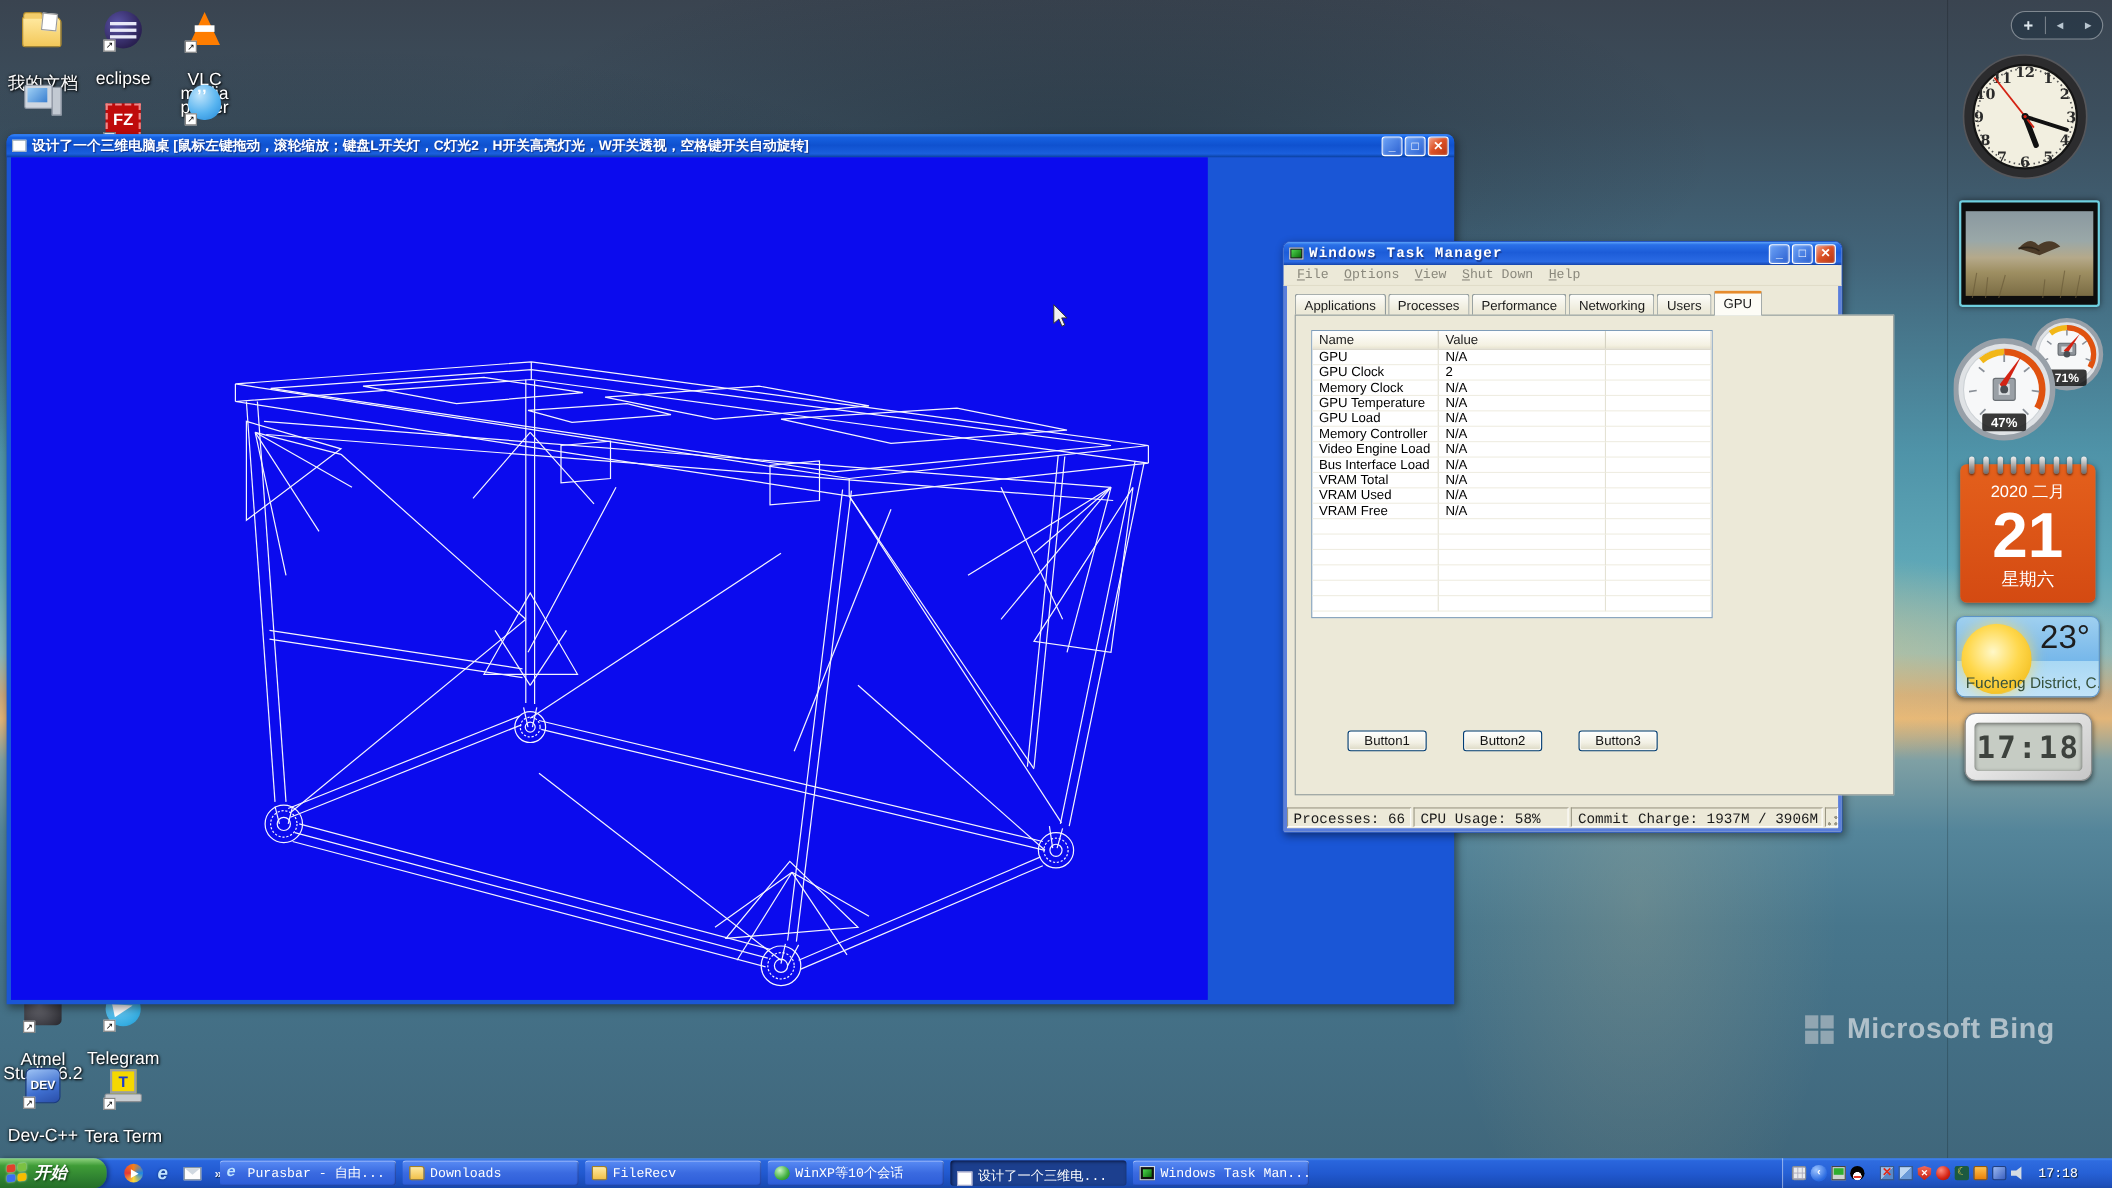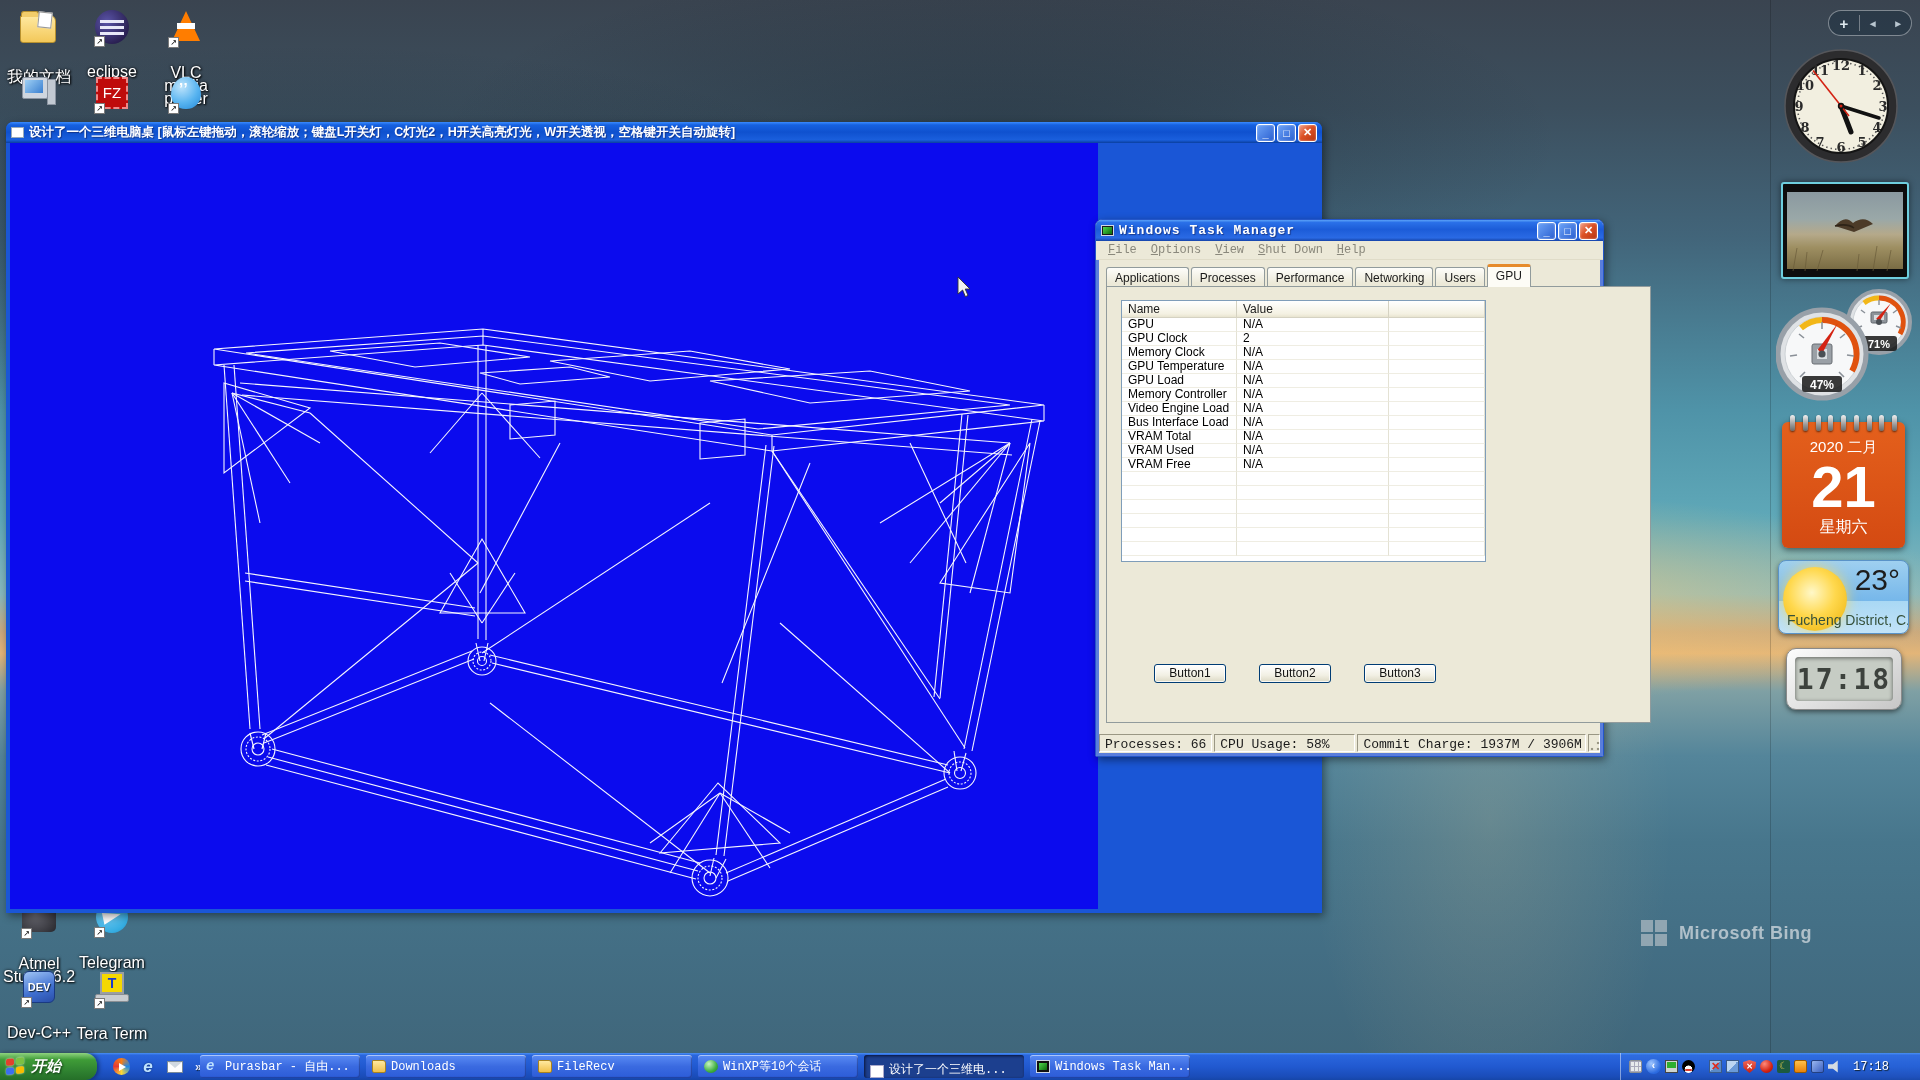--- a/index.html
+++ b/index.html
@@ -12,39 +12,39 @@
       radial-gradient(ellipse 800px 260px at 1000px 140px, rgba(14,24,34,.32), transparent 70%),
       radial-gradient(ellipse 500px 200px at 1150px 420px, rgba(120,200,220,.18), transparent 70%),
       linear-gradient(180deg,#3a4450 0%,#3c4f5e 10%,#42657a 22%,#4f93a8 38%,#5fa8b8 48%,#87b8bd 55%,#c9a97e 58.5%,#e3b578 60.5%,#7fa0a4 64%,#54859a 70%,#47768c 78%,#436e84 88%,#3f6579 100%);
   }
   .seam { position:absolute; left:1770px; top:0; width:1px; height:1053px; background:rgba(0,0,0,.18); }
 
   
   .bingmark { position:absolute; left:1641px; top:920px; display:flex; align-items:center; gap:12px; opacity:.85; }
   .mslogo { display:grid; grid-template-columns:12px 12px; grid-template-rows:12px 12px; gap:2px; }
   .mslogo div { background:#9fb0ba; }
-  .bingtext { font-size:18px; font-weight:600; color:#c3cfd6; letter-spacing:.5px; }
+  .bingtext { font-size:26px; font-weight:600; color:#c3cfd6; letter-spacing:.5px; }
 
   
   .dicon { position:absolute; width:78px; text-align:center; cursor:default; }
   .dicon .img { width:38px; height:38px; margin:0 auto; position:relative; }
   .dicon .lbl { margin-top:17px; font-size:16px; line-height:13px; color:#fff; text-shadow:1px 1px 2px #000,0 0 3px rgba(0,0,0,.9); }
   .sc { position:absolute; left:1px; bottom:1px; width:11px; height:11px; background:#fff; border:1px solid #7a7a7a; font-size:8px; line-height:9px; color:#000; text-align:center; }
   .ic-folder { width:36px; height:28px; margin-top:7px; background:linear-gradient(180deg,#ffe9a0,#f3c85a); border:1px solid #b8912f; border-radius:2px 6px 3px 3px; position:relative; }
   .ic-folder:before { content:""; position:absolute; top:-5px; left:0; width:16px; height:5px; background:#f3cd6a; border:1px solid #b8912f; border-bottom:none; border-radius:3px 3px 0 0; }
   .ic-paper { position:absolute; top:-4px; right:3px; width:14px; height:16px; background:#fff; border:1px solid #999; transform:rotate(6deg); }
   .ic-eclipse { width:34px; height:34px; margin:2px auto; border-radius:50%; background:radial-gradient(circle at 35% 35%,#5a54a8,#2c2255 70%,#1a1440); position:relative; overflow:hidden; }
   .ic-eclipse:before { content:""; position:absolute; left:5px; top:10px; width:24px; height:3px; background:#e8e8f8; box-shadow:0 6px 0 #e8e8f8,0 12px 0 #e8e8f8; }
   .ic-vlc { width:0; height:0; margin:3px auto 0; border-left:14px solid transparent; border-right:14px solid transparent; border-bottom:30px solid #ff7d00; position:relative; }
   .ic-vlc:after { content:""; position:absolute; left:-9px; top:12px; width:18px; height:6px; background:#fff; }
   .ic-pc { width:34px; height:30px; margin:3px auto; position:relative; }
   .ic-pc .mon { position:absolute; left:0; top:0; width:26px; height:22px; background:#cfd6df; border:1px solid #8a93a0; border-radius:2px; }
   .ic-pc .scr { position:absolute; left:3px; top:3px; width:18px; height:13px; background:linear-gradient(135deg,#9fd0f5,#3a7fd0); }
   .ic-pc .twr { position:absolute; right:0; top:2px; width:9px; height:26px; background:#c2c9d2; border:1px solid #8a93a0; }
-  .ic-fz { width:32px; height:32px; margin:3px auto; background:#bf0b0b; border:2px dashed #e88; color:#fff; font-weight:normal; font-size:15px; line-height:28px; }
+  .ic-fz { width:32px; height:32px; margin:20px auto; background:#bf0b0b; border:2px dashed #e88; color:#fff; font-weight:bold; font-size:15px; line-height:28px; }
   .ic-ww { width:30px; height:32px; margin:3px auto; background:radial-gradient(circle at 35% 30%,#bfe4fb,#58b4f0 55%,#2388d8); border-radius:50% 50% 48% 48%/55% 55% 45% 45%; position:relative; }
   .ic-ww:before { content:"\2019\2019"; position:absolute; left:8px; top:2px; color:#fff; font-size:15px; font-weight:bold; letter-spacing:1px; }
   .ic-atmel { width:34px; height:30px; margin:4px auto; background:radial-gradient(circle at 40% 40%,#6a6a72,#26262c); border-radius:5px; }
   .ic-tg { width:32px; height:32px; margin:3px auto; border-radius:50%; background:radial-gradient(circle at 35% 30%,#7fd0f5,#37aee2 70%,#1f8fc8); position:relative; }
   .ic-tg:before { content:""; position:absolute; left:7px; top:10px; width:0; height:0; border-left:18px solid #fff; border-top:5px solid transparent; border-bottom:7px solid transparent; transform:rotate(-12deg); }
   .ic-dev { width:32px; height:32px; margin:3px auto; border-radius:6px; background:linear-gradient(160deg,#9fc4f5,#3f6fd0 60%,#2a4ea8); border:1px solid #1a3a80; color:#fff; font-weight:bold; font-size:11px; line-height:30px; text-shadow:1px 1px 1px #123; }
   .ic-tt { width:34px; height:30px; margin:4px auto; position:relative; }
   .ic-tt .base { position:absolute; bottom:0; left:0; width:34px; height:8px; background:#c8ccd0; border:1px solid #8a8f94; border-radius:2px; }
   .ic-tt .scr2 { position:absolute; left:5px; top:0; width:24px; height:22px; background:#f5d800; border:2px solid #9a9ea2; color:#1a3acc; font-weight:bold; font-size:14px; line-height:18px; text-align:center; }
 
@@ -78,21 +78,21 @@
     background:linear-gradient(180deg,#3a8bff 0%,#1661e0 14%,#0f51cf 48%,#1a5fdd 85%,#0a3f9e 100%); }
   .vtitle .wicon { width:13px; height:11px; background:#fff; border:1px solid #9ab; margin-right:5px; flex:0 0 auto; }
   .vtitle .ttext { color:#fff; font-size:12.5px; font-weight:bold; white-space:nowrap; overflow:hidden; text-shadow:1px 1px 1px #12348a; flex:1; }
   .tbtns { display:flex; gap:2px; }
   .tbtn { width:19px; height:18px; border-radius:3px; border:1px solid #fff; color:#fff; font-size:11px; font-weight:bold; display:flex; align-items:center; justify-content:center; background:linear-gradient(135deg,#6da3f7,#2a5fd0); box-shadow:inset 0 0 2px rgba(255,255,255,.6); }
   .tbtn.close { background:linear-gradient(135deg,#f2a28a,#dd5226 45%,#b53310); }
   .vbody { margin:0 4px 4px 4px; width:1088px; height:766px; background:#0b0bee; position:relative; overflow:hidden; }
   .vbody svg { display:block; }
 
   
-  .tm { position:absolute; left:1095px; top:219px; width:509px; height:538px; background:#ece9d8; border:1px solid #2456c8; border-radius:7px 7px 2px 2px; box-shadow:0 0 0 3px #5a7edc inset, 2px 3px 8px rgba(0,0,0,.45); z-index:6; }
+  .tm { position:absolute; left:1166px; top:219px; width:509px; height:538px; background:#ece9d8; border:1px solid #2456c8; border-radius:7px 7px 2px 2px; box-shadow:0 0 0 3px #5a7edc inset, 2px 3px 8px rgba(0,0,0,.45); z-index:6; }
   .tm-title { height:21px; display:flex; align-items:center; padding:0 5px; border-radius:6px 6px 0 0;
     background:linear-gradient(180deg,#5aa1f8 0%,#2a70e8 12%,#1c5cd8 45%,#2a6ae4 85%,#1543a8 100%); }
   .tm-title .ticon { width:13px; height:11px; background:#1a1a1a; border:1px solid #cfd8e8; margin-right:5px; position:relative; }
   .tm-title .ticon:before { content:""; position:absolute; left:1px; top:1px; width:9px; height:7px; background:linear-gradient(135deg,#4fd84f,#0a6a0a); }
   .tm-title .ttext { flex:1; color:#fff; font-family:"Liberation Mono",monospace; font-weight:bold; font-size:13px; letter-spacing:1px; text-shadow:1px 1px 1px #1a3a8c; }
   .tm-menu { height:19px; display:flex; align-items:center; gap:2px; padding:0 6px; background:#ece9d8; border-bottom:1px solid #e0dcc8; }
   .tm-menu .mi { font-family:"Liberation Mono",monospace; font-size:12px; color:#8a887c; padding:1px 6px; display:inline-block; }
   .tm-menu .mi::first-letter { text-decoration:underline; }
   .tm-tabs { position:absolute; left:10px; top:44px; display:flex; align-items:flex-end; height:23px; }
   .tab { font-size:12px; color:#1a1a1a; background:linear-gradient(180deg,#fdfdfa,#ece9d8 80%); border:1px solid #919b9c; border-bottom:none; border-radius:3px 3px 0 0; padding:3px 8px 3px 8px; margin-right:2px; height:20px; }

